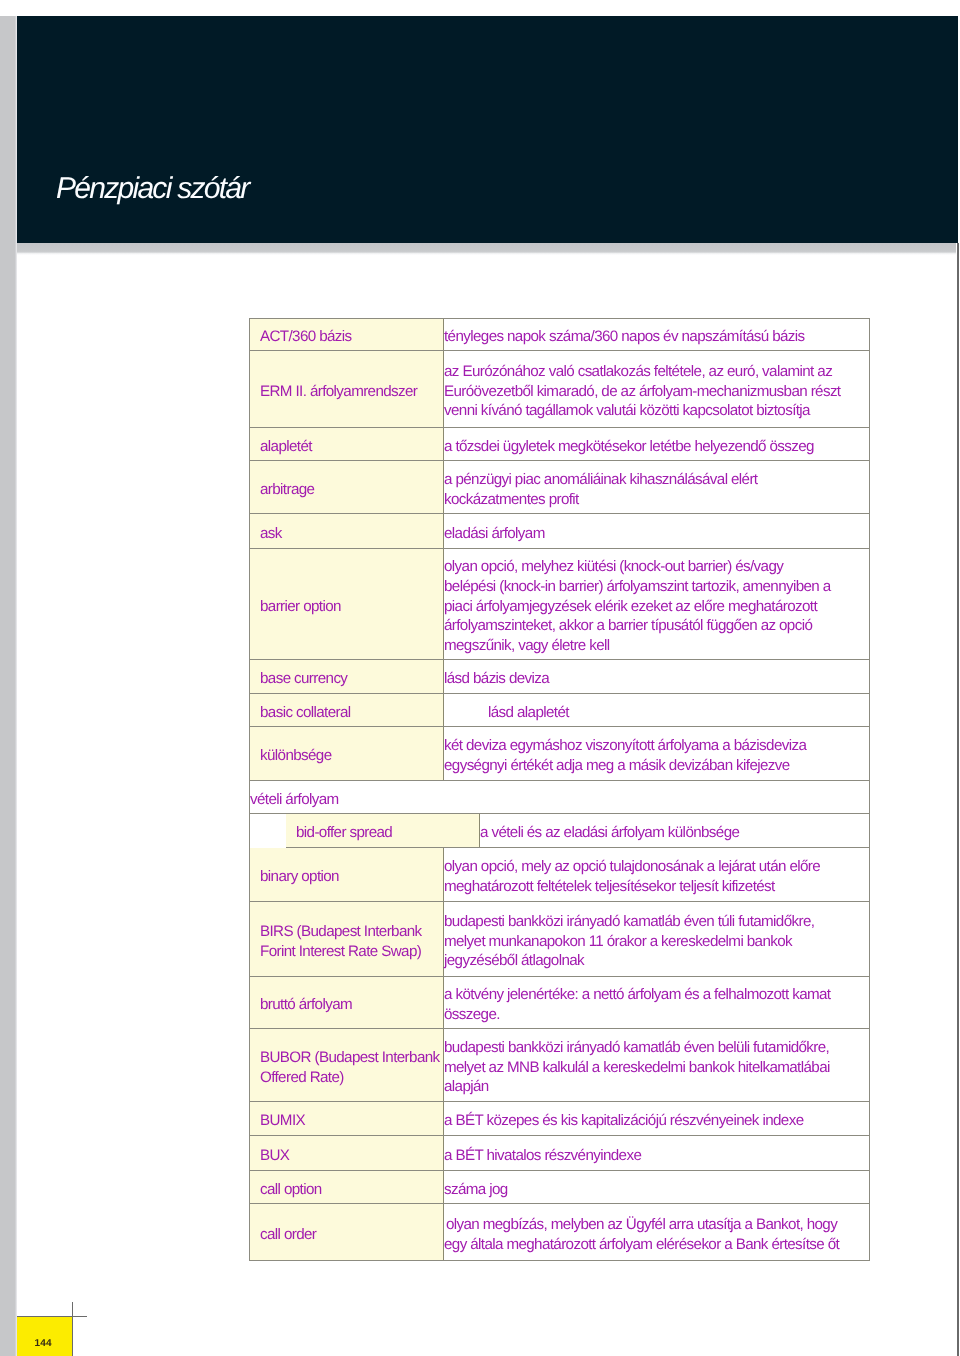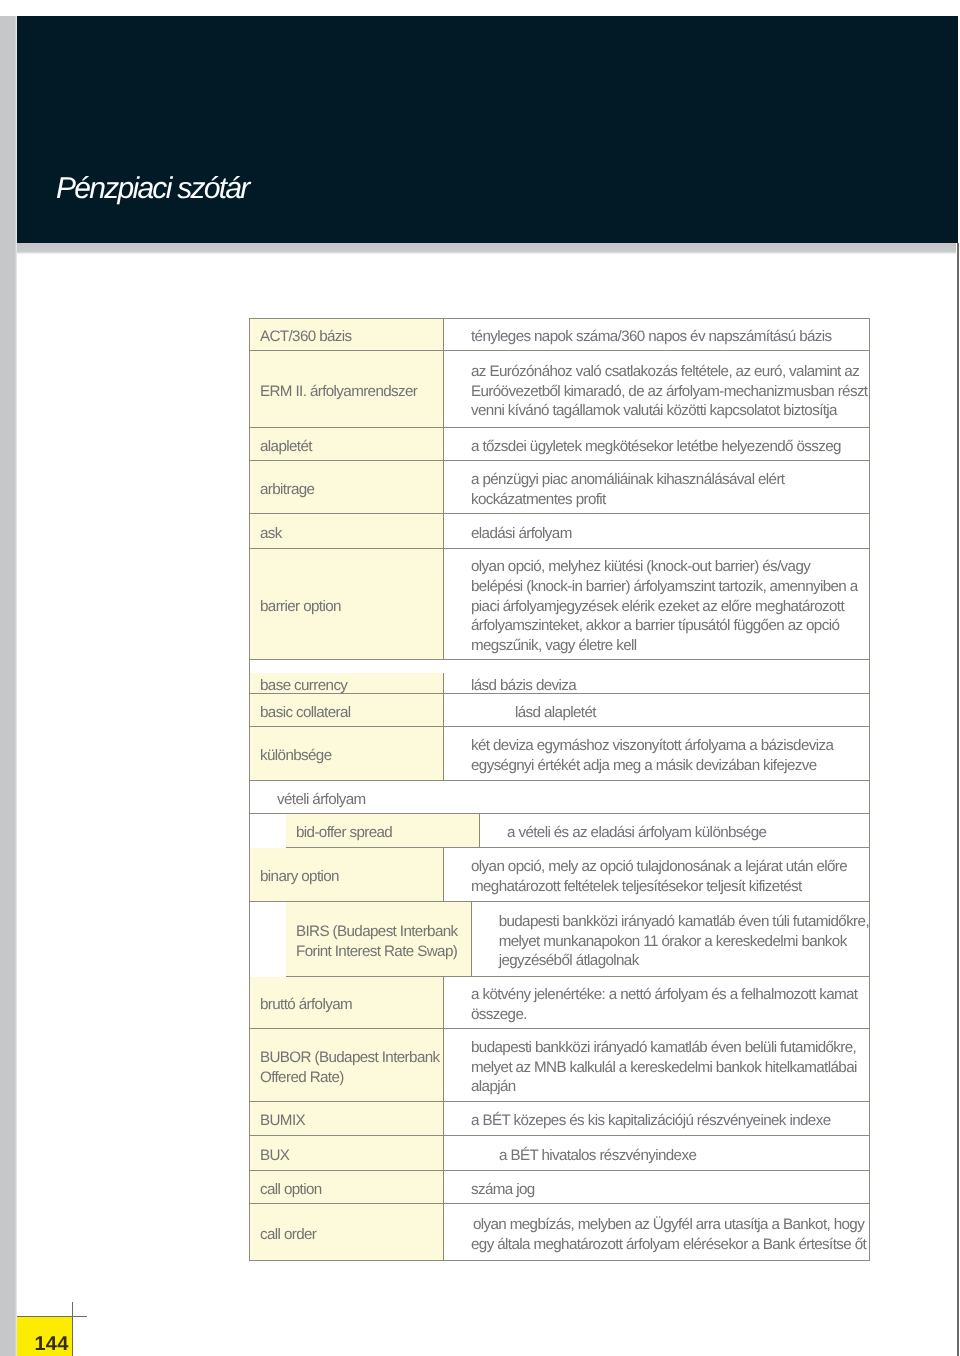--- a/index.html
+++ b/index.html
@@ -36,30 +36,30 @@
      border-top:1.2px solid rgba(52,50,30,0.565);
      border-left:1.2px solid rgba(52,50,30,0.565);
      border-right:1.2px solid rgba(52,50,30,0.565);
      box-sizing:border-box;}
   .grow{display:flex;border-bottom:1.2px solid rgba(52,50,30,0.565);box-sizing:border-box;}
   .gterm{width:194px;box-sizing:border-box;background:#fdfadb;
      border-right:1.2px solid rgba(52,50,30,0.565);display:flex;align-items:center;}
   .gdef{flex:1;box-sizing:border-box;background:#ffffff;display:flex;align-items:center;}
   .txt{transform:translateZ(0);position:relative;top:2.5px;
      font-size:15.2px;line-height:19.85px;letter-spacing:-0.62px;
-     color:#737373;white-space:pre;}
+     color:#a21caf;white-space:pre;}
   .gterm .txt{padding-left:10px;}
-  .gdef  .txt{padding-left:27px;}
+  .gdef  .txt{padding-left:0;}
 
   
   .crosshair-v{position:absolute;left:72px;top:1286px;width:1px;height:70px;background:#6b6b6b;}
   .crosshair-h{position:absolute;left:17px;top:1300px;width:70px;height:1px;background:#6b6b6b;}
   .pagenum{position:absolute;left:17px;top:1301px;width:55px;height:55px;background:#fcec00;}
   .pagenum .folio{transform:translateZ(0);position:absolute;left:17.5px;top:20px;
-     font-size:20px;line-height:14px;font-weight:bold;letter-spacing:0.2px;color:#352c14;}
+     font-size:10px;line-height:14px;font-weight:bold;letter-spacing:0.2px;color:#352c14;}
 </style>
 </head>
 <body>
 
 <div class="page">
 
   <div class="left-gutter"></div>
   <div class="left-gutter-edge"></div>
   <div class="right-edge"></div>
 
@@ -116,21 +116,21 @@
           <div class="txt">barrier option</div>
         </div>
         <div class="gdef">
           <div class="txt">olyan opció, melyhez kiütési (knock-out barrier) és/vagy
 belépési (knock-in barrier) árfolyamszint tartozik, amennyiben a
 piaci árfolyamjegyzések elérik ezeket az előre meghatározott
 árfolyamszinteket, akkor a barrier típusától függően az opció
 megszűnik, vagy életre kell</div>
         </div>
       </div>
-      <div class="grow" style="height: 34px; align-items: flex-end;">
+      <div class="grow" style="height: 34px;">
         <div class="gterm">
           <div class="txt">base currency</div>
         </div>
         <div class="gdef">
           <div class="txt">lásd bázis deviza</div>
         </div>
       </div>
       <div class="grow" style="height: 33px; gap: 44px;">
         <div class="gterm">
           <div class="txt">basic collateral</div>
@@ -163,21 +163,21 @@
       </div>
       <div class="grow" style="height: 54px;">
         <div class="gterm">
           <div class="txt">binary option</div>
         </div>
         <div class="gdef">
           <div class="txt">olyan opció, mely az opció tulajdonosának a lejárat után előre
 meghatározott feltételek teljesítésekor teljesít kifizetést</div>
         </div>
       </div>
-      <div class="grow" style="height: 75px; margin-left: 36px;">
+      <div class="grow" style="height: 75px;">
         <div class="gterm">
           <div class="txt">BIRS (Budapest Interbank
 Forint Interest Rate Swap)</div>
         </div>
         <div class="gdef">
           <div class="txt">budapesti bankközi irányadó kamatláb éven túli futamidőkre,
 melyet munkanapokon 11 órakor a kereskedelmi bankok
 jegyzéséből átlagolnak</div>
         </div>
       </div>
@@ -202,21 +202,21 @@
         </div>
       </div>
       <div class="grow" style="height: 34px;">
         <div class="gterm">
           <div class="txt">BUMIX</div>
         </div>
         <div class="gdef">
           <div class="txt">a BÉT közepes és kis kapitalizációjú részvényeinek indexe</div>
         </div>
       </div>
-      <div class="grow" style="height: 35px; gap: 28px;">
+      <div class="grow" style="height: 35px;">
         <div class="gterm">
           <div class="txt">BUX</div>
         </div>
         <div class="gdef">
           <div class="txt">a BÉT hivatalos részvényindexe</div>
         </div>
       </div>
       <div class="grow" style="height: 33px;">
         <div class="gterm">
           <div class="txt">call option</div>

